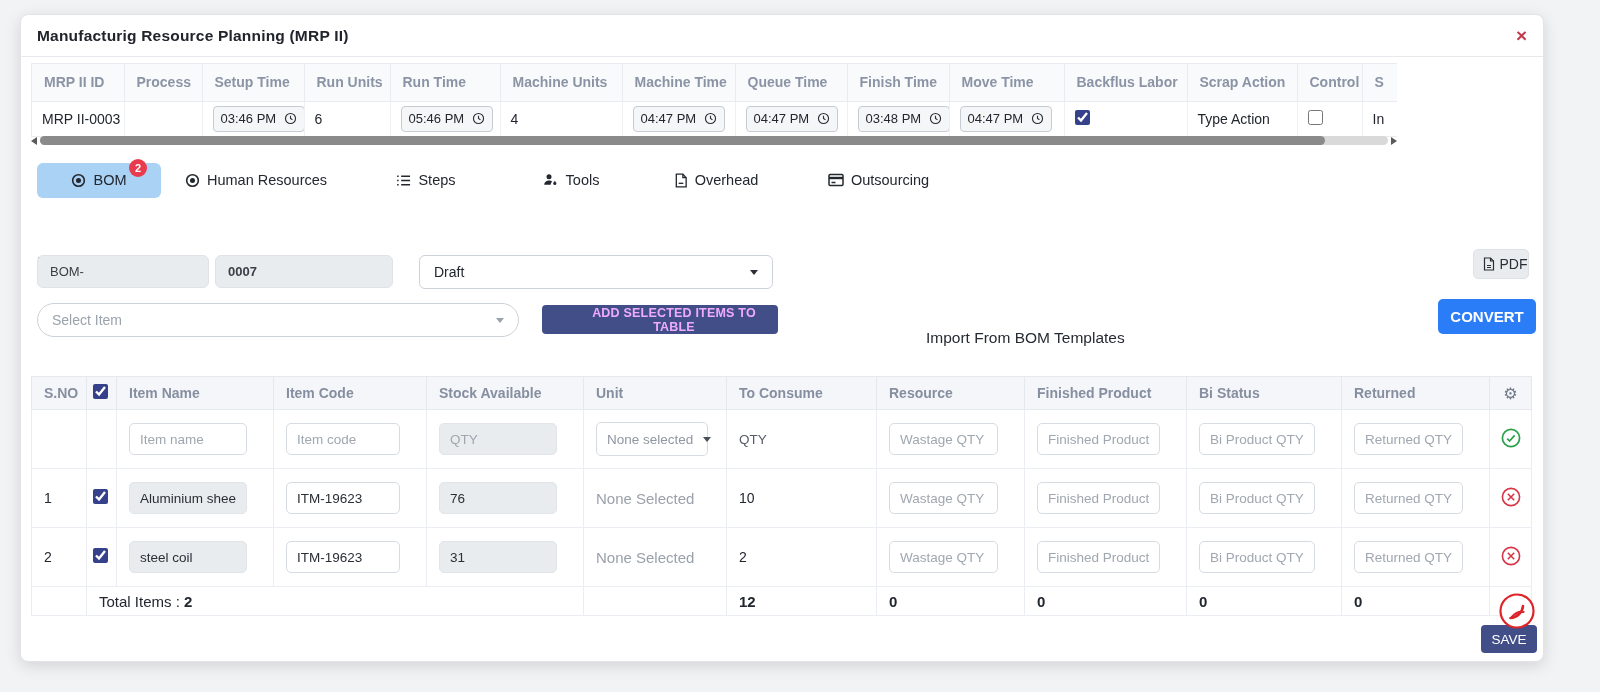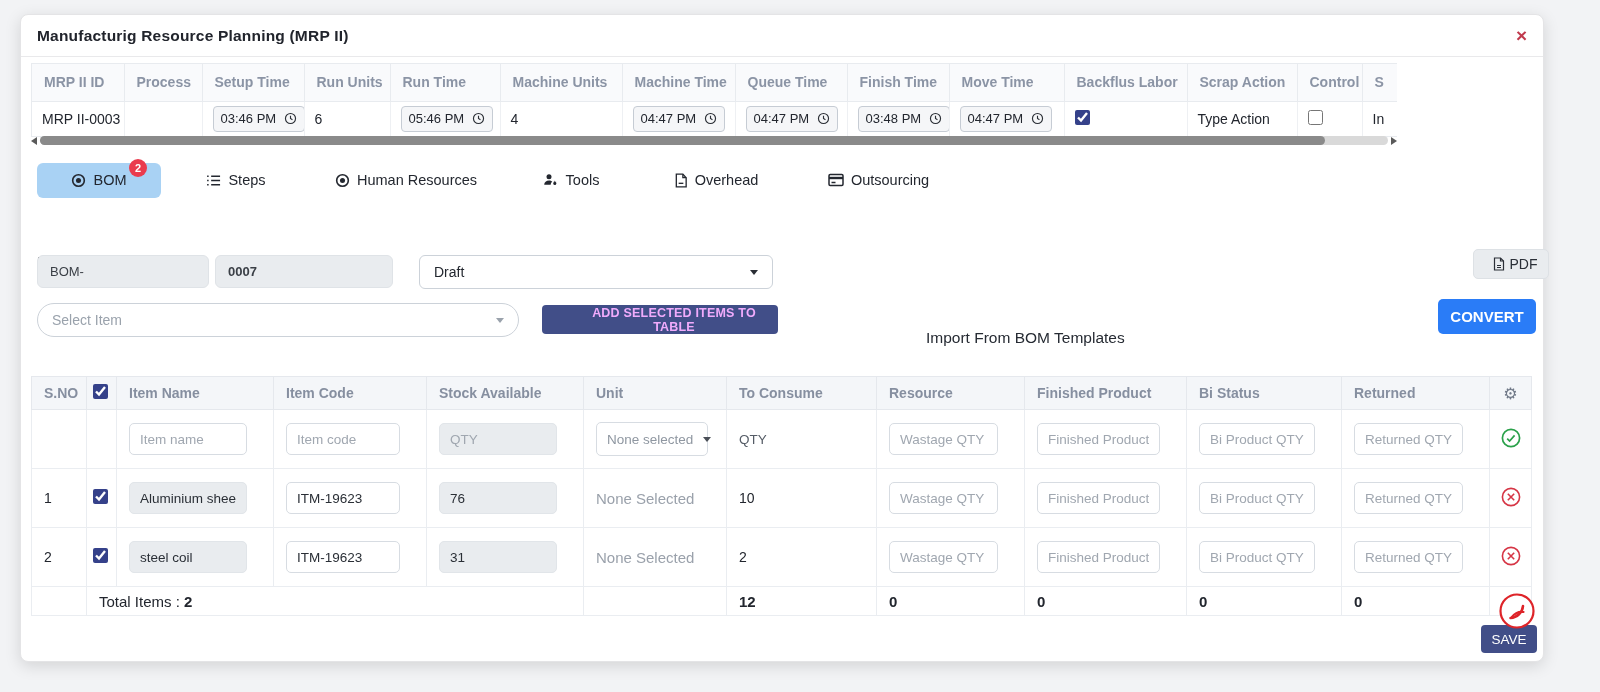--- a/index.html
+++ b/index.html
@@ -57,21 +57,21 @@
   .f-label { position:absolute; font-size:15px; color:#262b33;margin-top:24px; }
   .gray-input { position:absolute; height:33px; background:#e9ecef; border:1px solid #dfe3e7;
     border-radius:6px; padding:0 12px; font-size:13px; color:#3a3f46; font-family:inherit; }
   .select-box { position:absolute; background:#fff; border:1px solid #ccd2d9; border-radius:6px;
     display:flex; align-items:center; padding:0 14px; cursor:pointer; }
   .caret { width:0; height:0; border-left:4.5px solid transparent; border-right:4.5px solid transparent;
     border-top:5.5px solid #2a2e35; margin-left:auto; }
   .caret.gray { border-top-color:#9aa2ac; }
   .btn { position:absolute; display:flex; align-items:center; justify-content:center;
     border:none; border-radius:4px; cursor:pointer; font-family:inherit; }
-  .pdf-btn { left:1452px; top:234px; width:76px; height:30px; background:#e9ecef;
+  .pdf-btn { left:1452px; top:234px; width:56px; height:30px; background:#e9ecef;
     border:1px solid #dde1e5; border-radius:5px; color:#2a2f37; font-size:14px; gap:5px;padding-left:8px; }
   .add-btn { left:521px; top:290px; width:236px; height:29px; background:#414e88;
     color:#f0abfc; font-size:12.5px; font-weight:bold; letter-spacing:.2px;padding-left:28px; }
   .convert-btn { left:1417px; top:284px; width:98px; height:35px; background:#2a7cf7;
     color:#fff; font-size:15px; font-weight:bold; border-radius:5px; }
   .save-btn { left:1460px; top:610px; width:56px; height:28px; background:#414e88;
     color:#fff; font-size:13.5px; }
 
   
   .items-wrap { position:absolute; left:10px; top:361px; width:1500px; }
@@ -208,33 +208,33 @@
 
   <div class="tabs">
     <div class="tab t-bom active">
       <svg width="15" height="15" viewBox="0 0 16 16">
           <circle cx="8" cy="8" r="6.2" fill="none" stroke="currentColor" stroke-width="1.7"></circle>
           <circle cx="8" cy="8" r="2.7" fill="currentColor"></circle>
         </svg>
       <span>BOM</span>
       <span class="badge">2</span>
     </div>
+    <div class="tab t-hr">
+      <svg width="15" height="15" viewBox="0 0 16 16">
+          <circle cx="8" cy="8" r="6.2" fill="none" stroke="currentColor" stroke-width="1.7"></circle>
+          <circle cx="8" cy="8" r="2.7" fill="currentColor"></circle>
+        </svg>
+      <span>Human Resources</span>
+    </div>
     <div class="tab t-steps">
       <svg width="15" height="15" viewBox="0 0 16 16" stroke="currentColor" stroke-width="1.6" fill="none">
           <path d="M5.5 3.5H15M5.5 8H15M5.5 12.5H15"></path>
           <path d="M1.2 3.5h1.6M1.2 8h1.6M1.2 12.5h1.6"></path>
         </svg>
       <span>Steps</span>
-    </div>
-    <div class="tab t-hr">
-      <svg width="15" height="15" viewBox="0 0 16 16">
-          <circle cx="8" cy="8" r="6.2" fill="none" stroke="currentColor" stroke-width="1.7"></circle>
-          <circle cx="8" cy="8" r="2.7" fill="currentColor"></circle>
-        </svg>
-      <span>Human Resources</span>
     </div>
     <div class="tab t-tools">
       <svg width="16" height="16" viewBox="0 0 16 16" fill="currentColor">
           <circle cx="6" cy="4.8" r="2.5"></circle>
           <path d="M1.2 12.8c0-2.6 2.1-4.2 4.8-4.2 1.3 0 2.5.4 3.3 1.1-1 .7-1.6 1.8-1.6 3.1z"></path>
           <circle cx="11.8" cy="11.6" r="1.5"></circle>
           <path d="M11.8 8.6l.5 1.1 1.2.2-.9.9.2 1.2-1-.6-1 .6.2-1.2-.9-.9 1.2-.2z" opacity=".9"></path>
         </svg>
       <span>Tools</span>
     </div>

